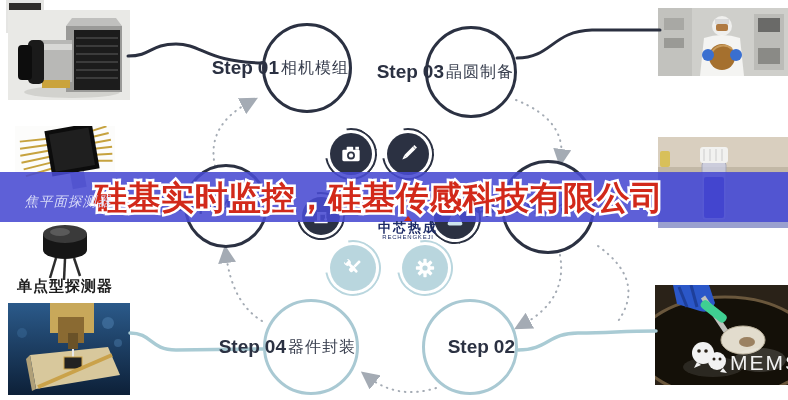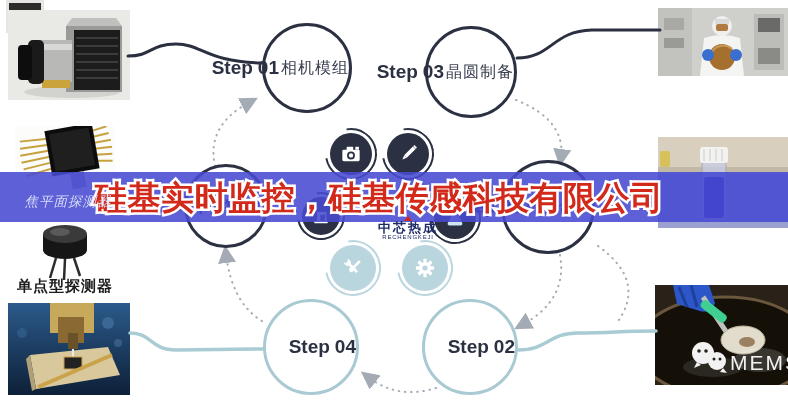--- a/index.html
+++ b/index.html
@@ -269,20 +269,21 @@
         <span>Step</span>
         <span>05</span>
       </div>
     <div class="step-label">材料合成</div>
   </div>
   <div class="step-circle ring-light c04">
     <div class="step-line">
         <span>Step</span>
         <span>04</span>
       </div>
+    <div class="step-label">器件封装</div>
   </div>
   <div class="step-circle ring-light c03">
     <div class="step-line">
         <span>Step</span>
         <span>02</span>
       </div>
   </div>
 
   <div class="icon-circle i-dark i-camera">
     <svg width="26" height="26" viewBox="0 0 36 36">

